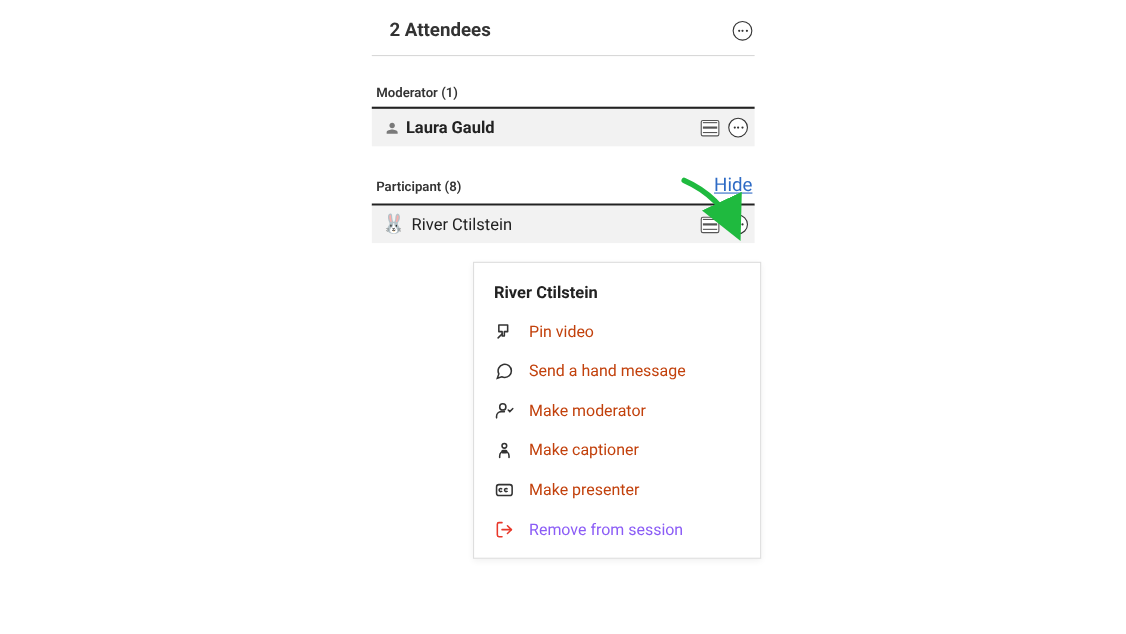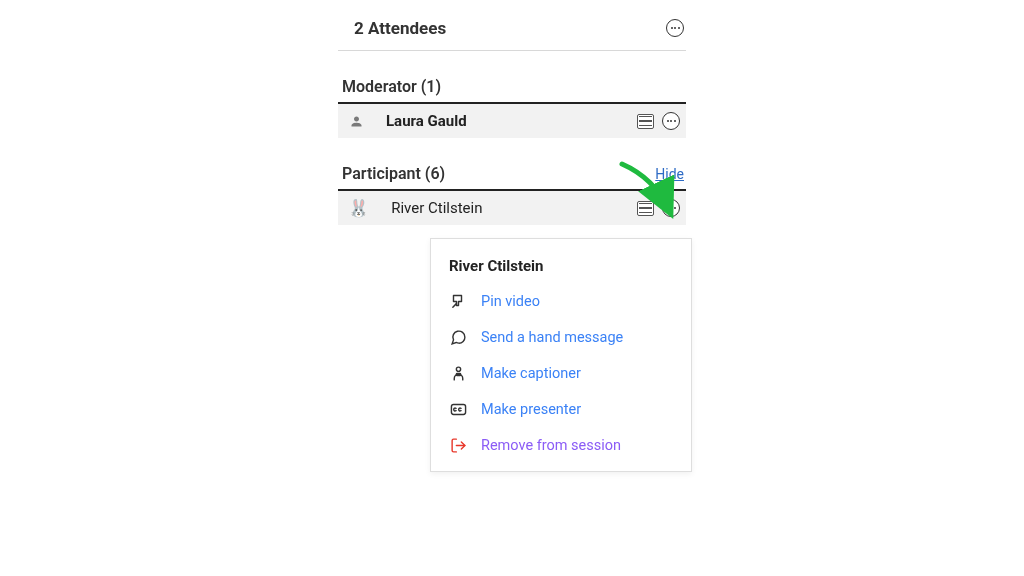--- a/index.html
+++ b/index.html
@@ -53,36 +53,36 @@
   }
   .section { margin-top: 26px; }
   .section-header {
     display: flex;
     align-items: baseline;
     justify-content: space-between;
     padding: 0 2px 6px 4px;
     border-bottom: 2px solid #222;
   }
   .section-title {
-    font-size: 16px;
+    font-size: 12px;
     font-weight: 600;
     color: #333;
   }
   .hide-link {
-    font-size: 14px;
+    font-size: 17px;
     color: #2e6bc5;
     text-decoration: underline;
     cursor: pointer;
   }
   .row {
     display: flex;
     align-items: center;
     background: #f2f2f2;
     padding: 8px 6px 8px 10px;
-    gap: 22px;
+    gap: 5px;
   }
   .row .name {
     flex: 1;
     font-size: 15px;
     color: #222;
   }
   .row.moderator .name { font-weight: 700; }
   .row-icons {
     display: flex;
     align-items: center;
@@ -131,21 +131,21 @@
     color: #222;
     padding: 0 18px 8px 18px;
   }
   .menu-item {
     display: flex;
     align-items: center;
     gap: 14px;
     padding: 9px 18px;
     cursor: pointer;
     font-size: 14.5px;
-    color: #3b82f6;
+    color: #c2410c;
   }
   .menu-item.danger { color: #8b5cf6; }
   .menu-item.danger .mi-icon { color: #e8382b; }
   .mi-icon {
     width: 18px;
     height: 18px;
     display: flex;
     align-items: center;
     justify-content: center;
     color: #333;
@@ -197,21 +197,21 @@
               <span class="dot"></span>
               <span class="dot"></span>
           </span>
         </div>
       </div>
     </div>
   </div>
 
   <div class="section">
     <div class="section-header">
-      <span class="section-title">Participant (6)</span>
+      <span class="section-title">Participant (8)</span>
       <span class="hide-link">Hide</span>
     </div>
     <div class="row">
       <span class="avatar-bunny">🐰</span>
       <span class="name">River Ctilstein</span>
       <div class="row-icons">
         <div class="list-icon">
             <div></div>
             <div></div>
             <div></div>
@@ -244,20 +244,30 @@
 
   <div class="menu-item">
     <span class="mi-icon">
       <svg viewBox="0 0 24 24" width="17" height="17" fill="none" stroke="currentColor" stroke-width="2">
           <path d="M21 11.5a8.38 8.38 0 0 1-8.5 8.5 8.5 8.5 0 0 1-3.9-.95L3 21l1.95-5.6A8.5 8.5 0 1 1 21 11.5z"></path>
         </svg>
     </span>
     <span>Send a hand message</span>
   </div>
 
+  <div class="menu-item">
+    <span class="mi-icon">
+      <svg viewBox="0 0 24 24" width="17" height="17" fill="none" stroke="currentColor" stroke-width="2" stroke-linecap="round">
+          <circle cx="10" cy="7" r="4"></circle>
+          <path d="M2 21v-2a6 6 0 0 1 6-6h4"></path>
+          <path d="M17 11l2 2 4-4"></path>
+        </svg>
+    </span>
+    <span>Make moderator</span>
+  </div>
 
   <div class="menu-item">
     <span class="mi-icon">
       <svg viewBox="0 0 24 24" width="17" height="17" fill="none" stroke="currentColor" stroke-width="2" stroke-linecap="round">
           <circle cx="12" cy="6" r="3"></circle>
           <path d="M6 21v-2a6 6 0 0 1 12 0v2"></path>
           <rect x="9" y="12" width="6" height="3" rx="1"></rect>
         </svg>
     </span>
     <span>Make captioner</span>

